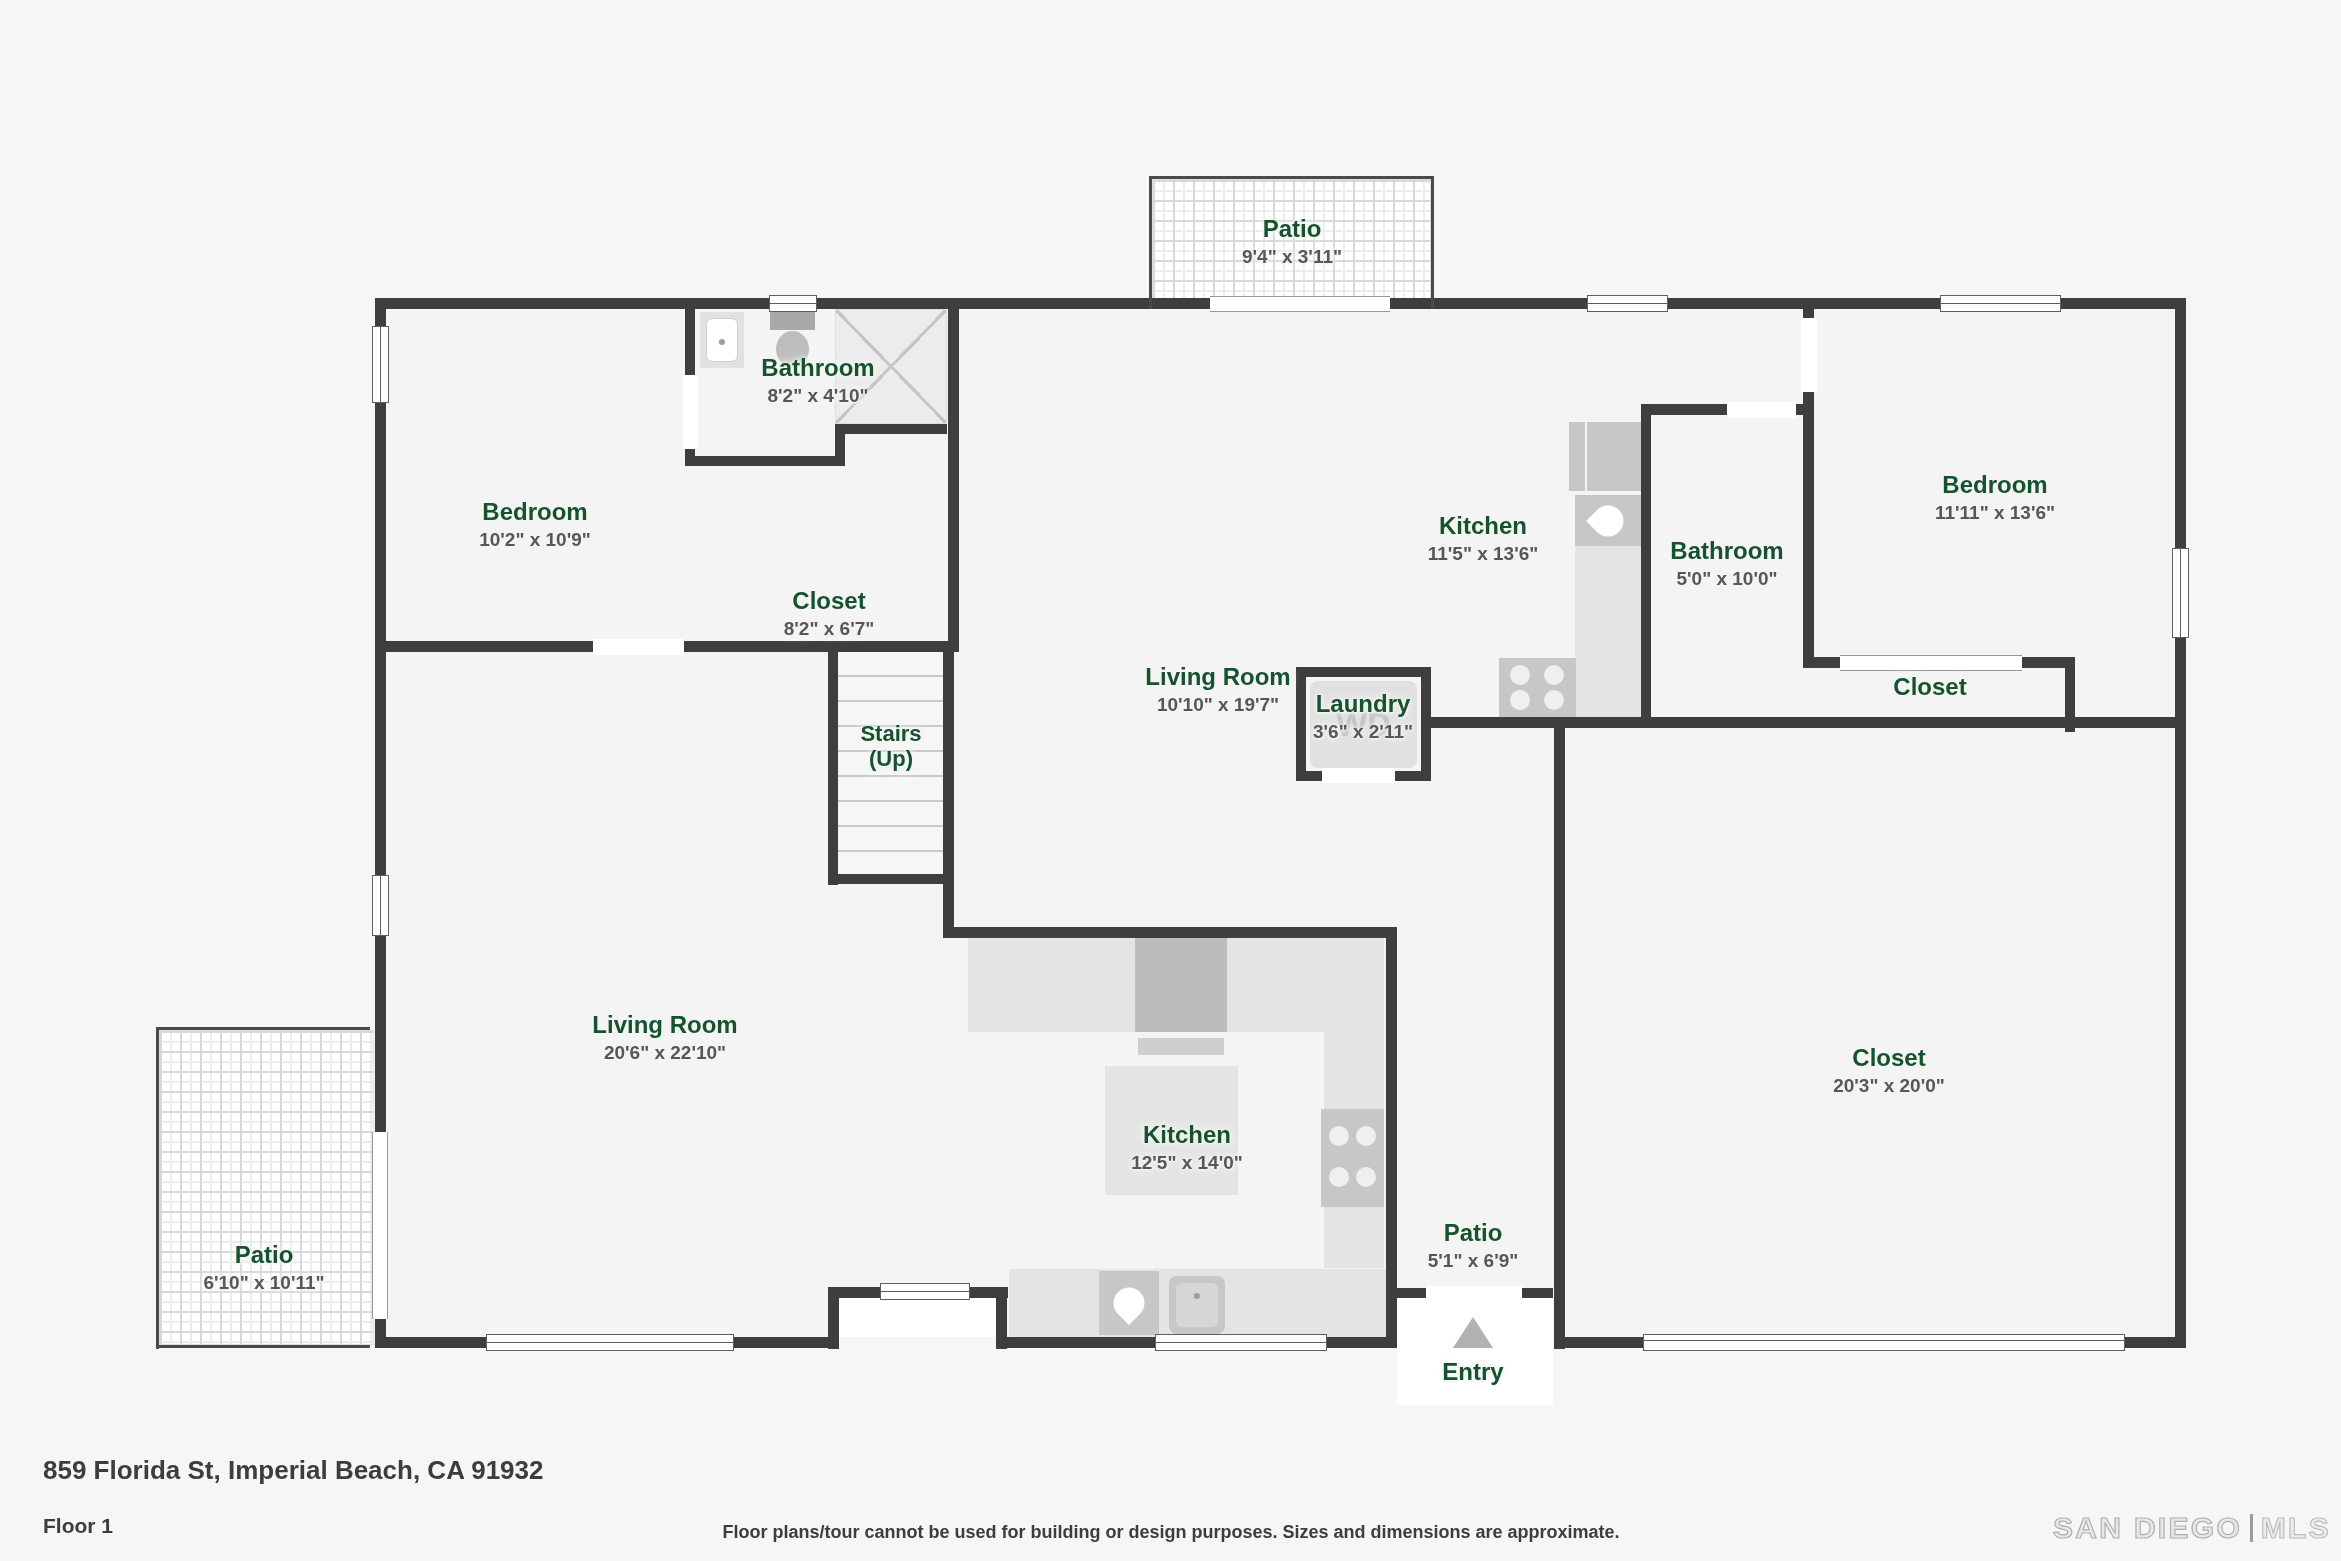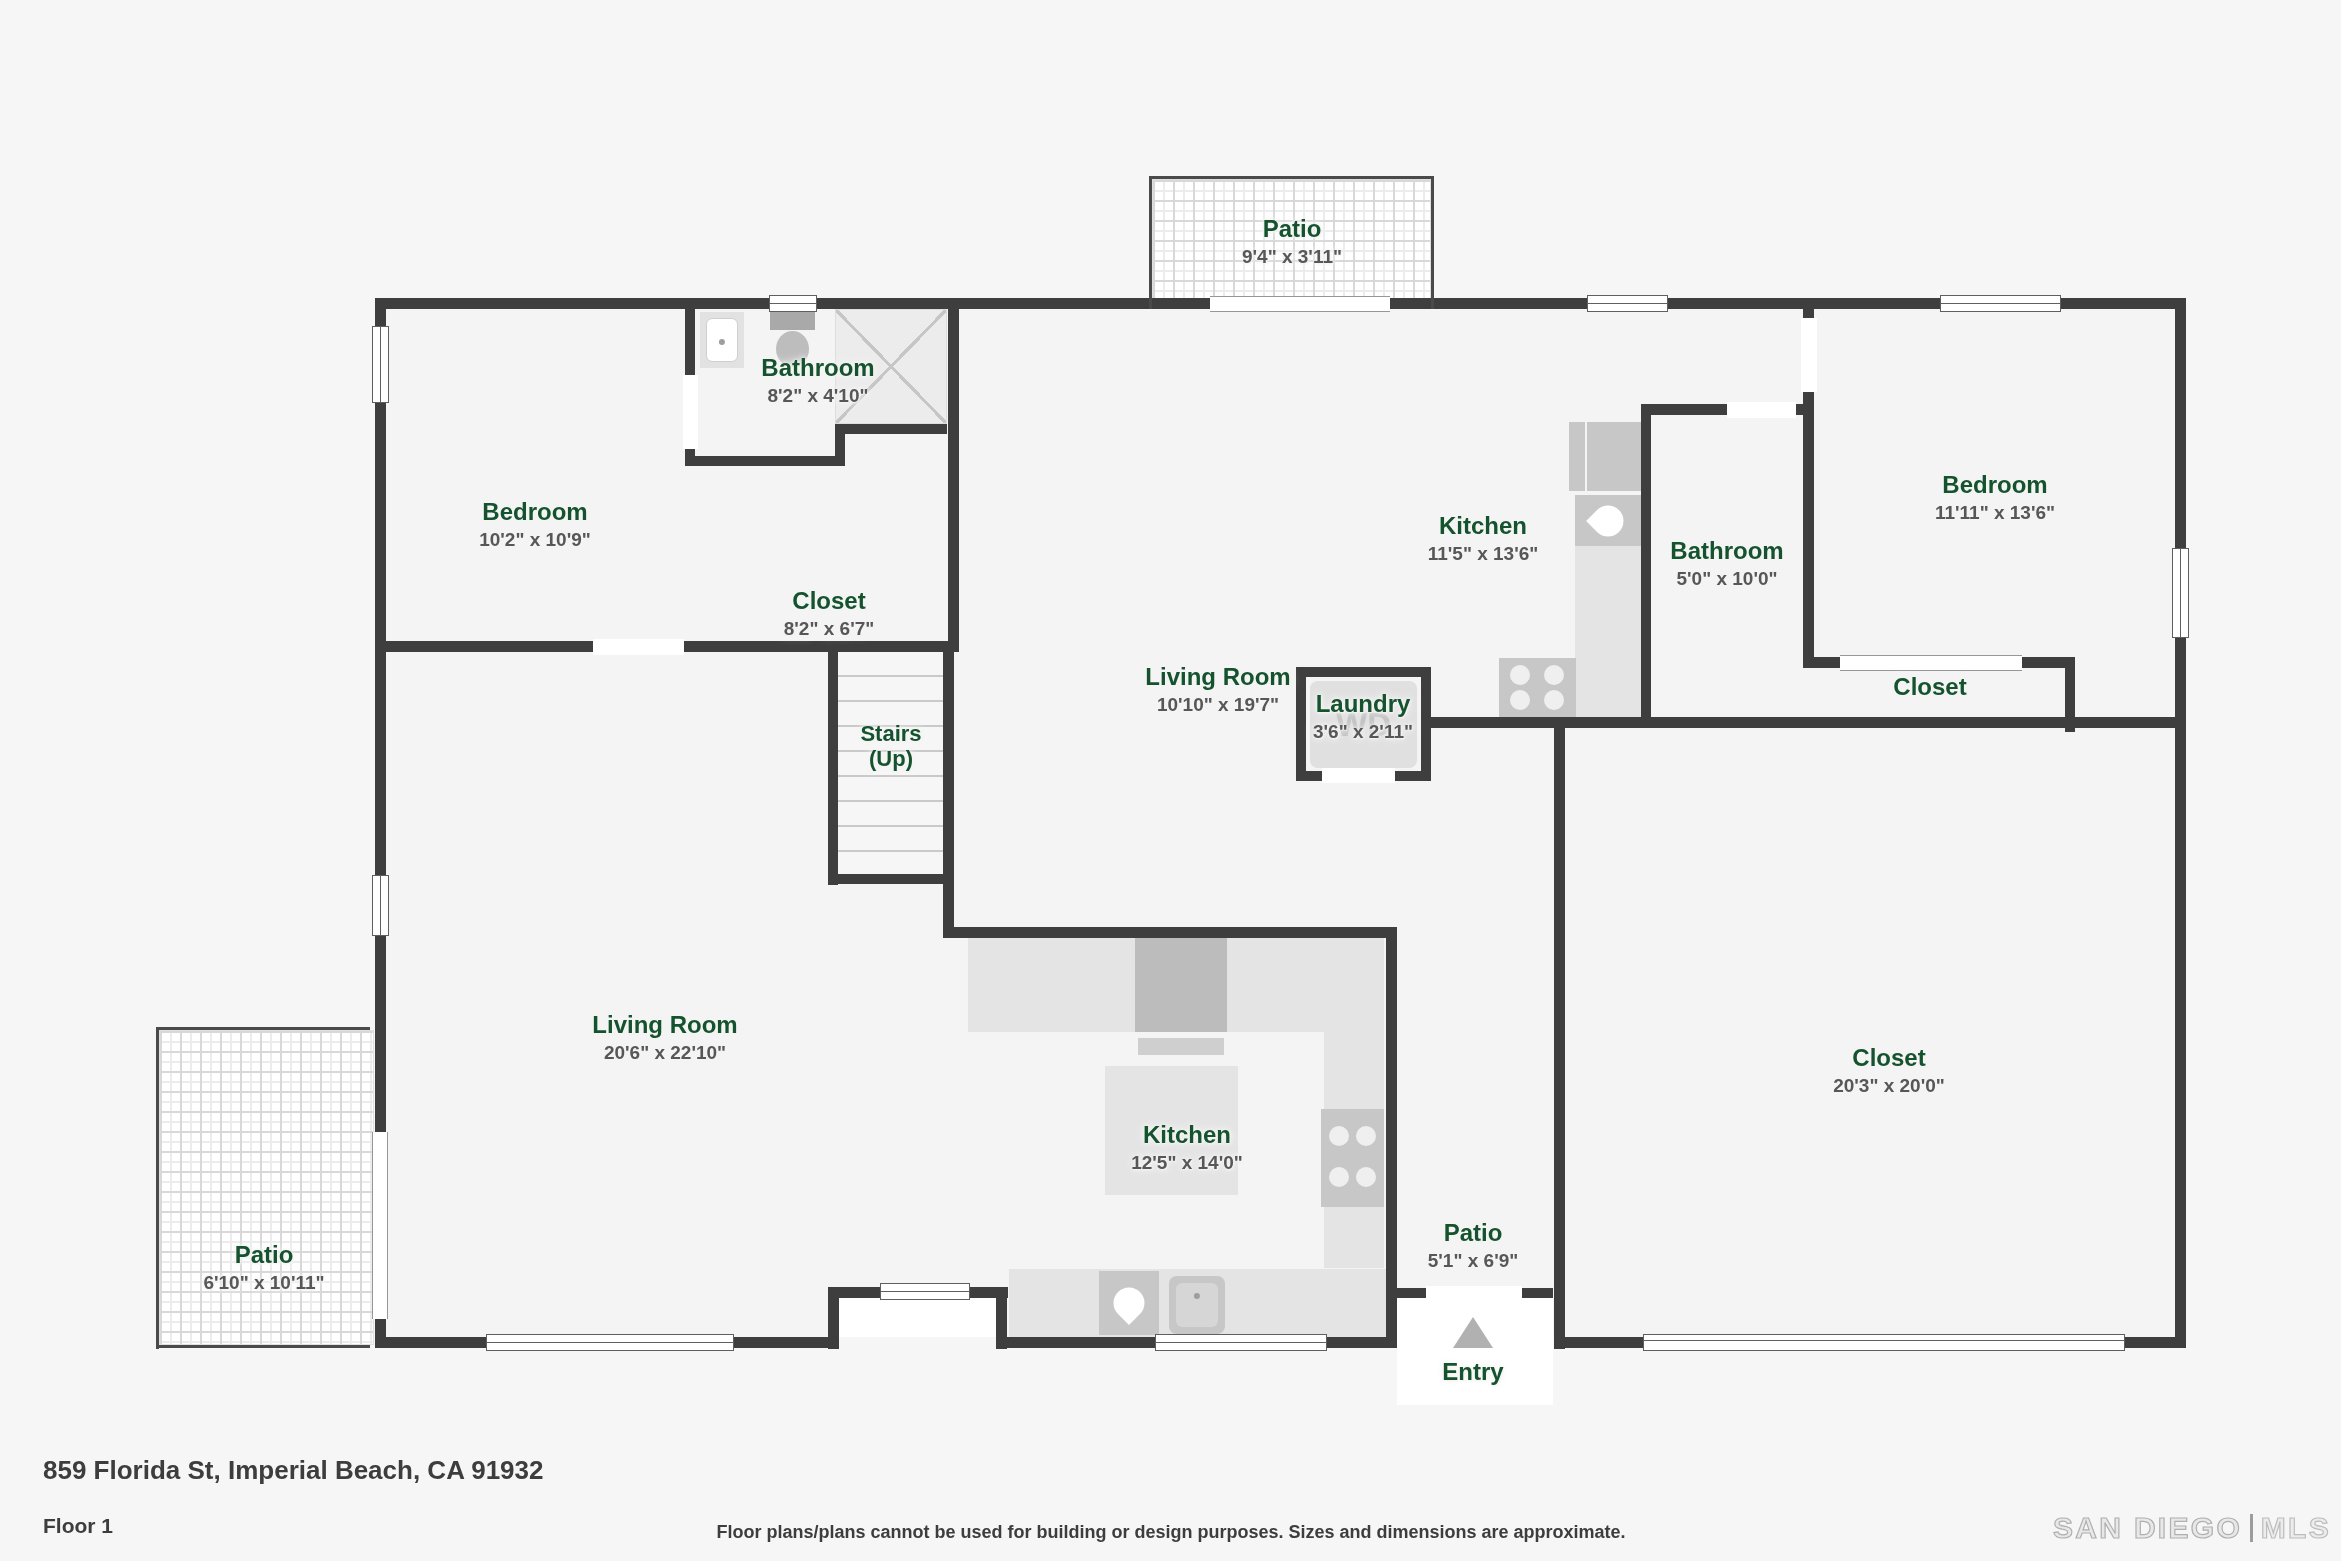--- a/index.html
+++ b/index.html
@@ -244,20 +244,20 @@
       <div class="abs room-label" style="left: 1889px; top: 1071px; width: auto; height: auto;">
         <div class="nm">Closet</div>
         <div class="dm">20'3" x 20'0"</div>
       </div>
       <div class="abs room-label" style="left: 1473px; top: 1372px; width: auto; height: auto;">
         <div class="nm">Entry</div>
       </div>
     </div>
   <div class="addr">859 Florida St, Imperial Beach, CA 91932</div>
   <div class="floorlbl">Floor 1</div>
-  <div class="disclaimer">Floor plans/plans cannot be used for building or design purposes. Sizes and dimensions are approximate.</div>
+  <div class="disclaimer">Floor plans/tour cannot be used for building or design purposes. Sizes and dimensions are approximate.</div>
   <div class="logo">
     <span class="l1">SAN DIEGO</span>
     <span class="lbar"></span>
     <span class="l2">MLS</span>
   </div>
 </div>
 
 
 </body></html>

